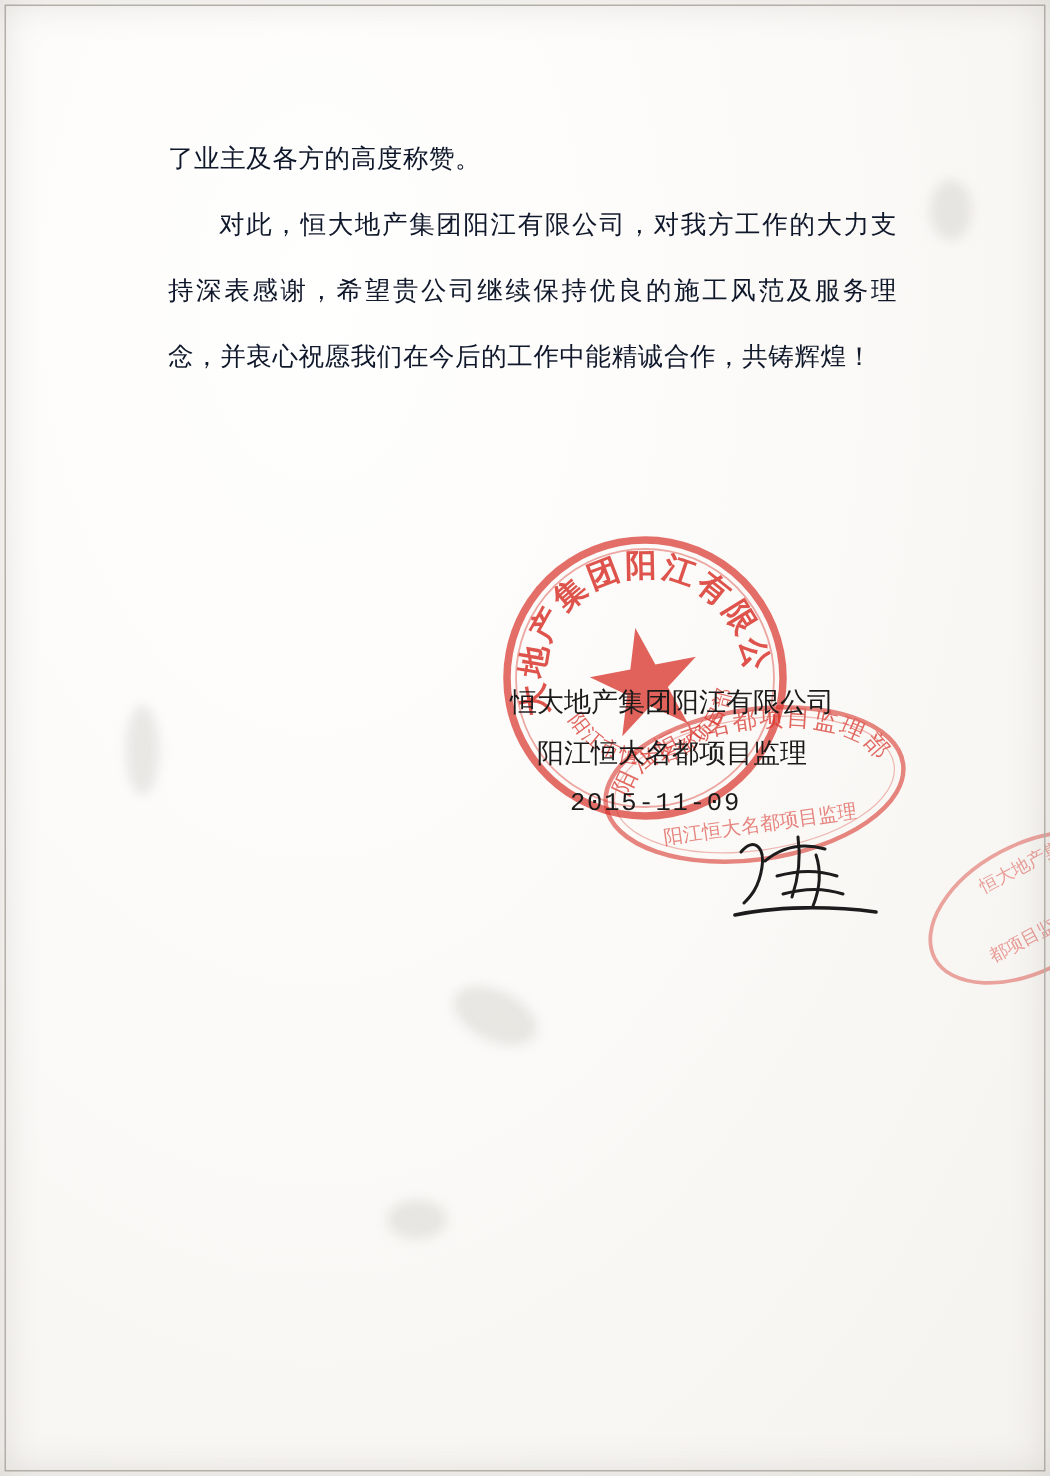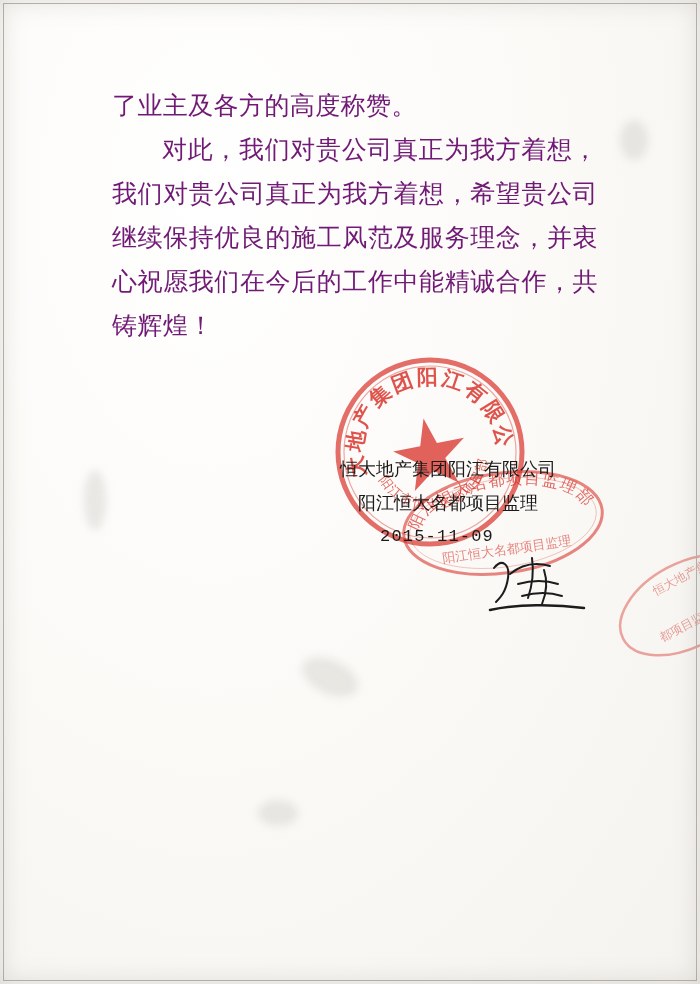--- a/index.html
+++ b/index.html
@@ -40,22 +40,22 @@
     border: 1px solid #b9b5ae;
     pointer-events: none;
   }
 
   
   .doc-body {
     position: absolute;
     left: 112px;
     top: 84px;
     width: 486px;
-    color: #701a75;
-    font-size: 25px;
+    color: #0f172a;
+    font-size: 17px;
     line-height: 44px;
     letter-spacing: 0.4px;
     font-family: "DejaVu Serif", "Liberation Serif", serif;
   }
   .para {
     margin: 0;
     text-align: justify;
     text-justify: inter-ideograph;
   }
   .para.indent {
@@ -149,21 +149,21 @@
 
   <div class="scan-tint"></div>
 
   <div class="smudge s1"></div>
   <div class="smudge s2"></div>
   <div class="smudge s3"></div>
   <div class="smudge s4"></div>
 
   <div class="doc-body">
     <p class="para">了业主及各方的高度称赞。</p>
-    <p class="para indent">对此，我们对贵公司真正为我方着想，我们对贵公司真正为我方着想，希望贵公司继续保持优良的施工风范及服务理念，并衷心祝愿我们在今后的工作中能精诚合作，共铸辉煌！</p>
+    <p class="para indent">对此，恒大地产集团阳江有限公司，对我方工作的大力支持深表感谢，希望贵公司继续保持优良的施工风范及服务理念，并衷心祝愿我们在今后的工作中能精诚合作，共铸辉煌！</p>
   </div>
 
   <div class="seal">
     <svg width="200" height="200" viewBox="0 0 200 200" xmlns="http://www.w3.org/2000/svg">
       <circle cx="100" cy="100" r="92" fill="none" stroke="#d83028" stroke-width="5" opacity="0.85"></circle>
       <circle cx="100" cy="100" r="86" fill="none" stroke="#d83028" stroke-width="1.2" opacity="0.5"></circle>
       <path id="sealTop" d="M 100,100 m -68,0 a 68,68 0 1,1 136,0" fill="none"></path>
       <path id="sealBot" d="M 100,100 m -56,14 a 58,58 0 0,0 112,0" fill="none"></path>
       <text fill="#d83028" font-family="'DejaVu Serif', serif" font-size="21" font-weight="bold" letter-spacing="2.5">
         <textPath href="#sealTop" startOffset="50%" text-anchor="middle">恒大地产集团阳江有限公司</textPath>

